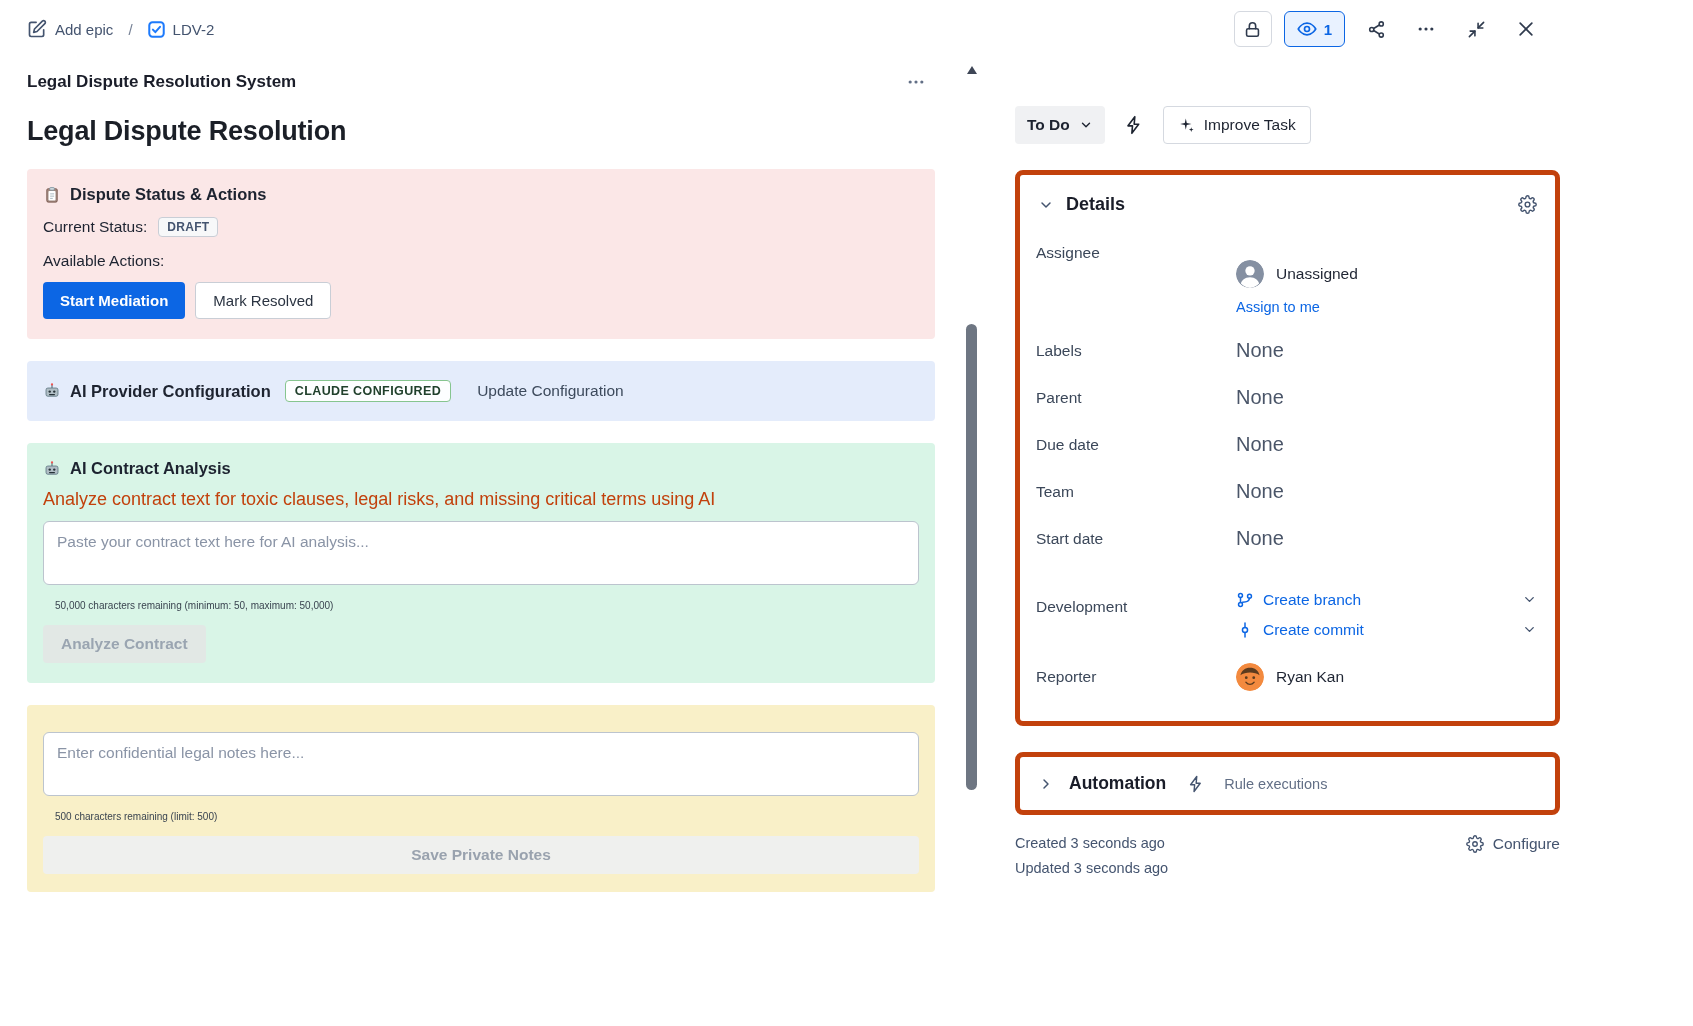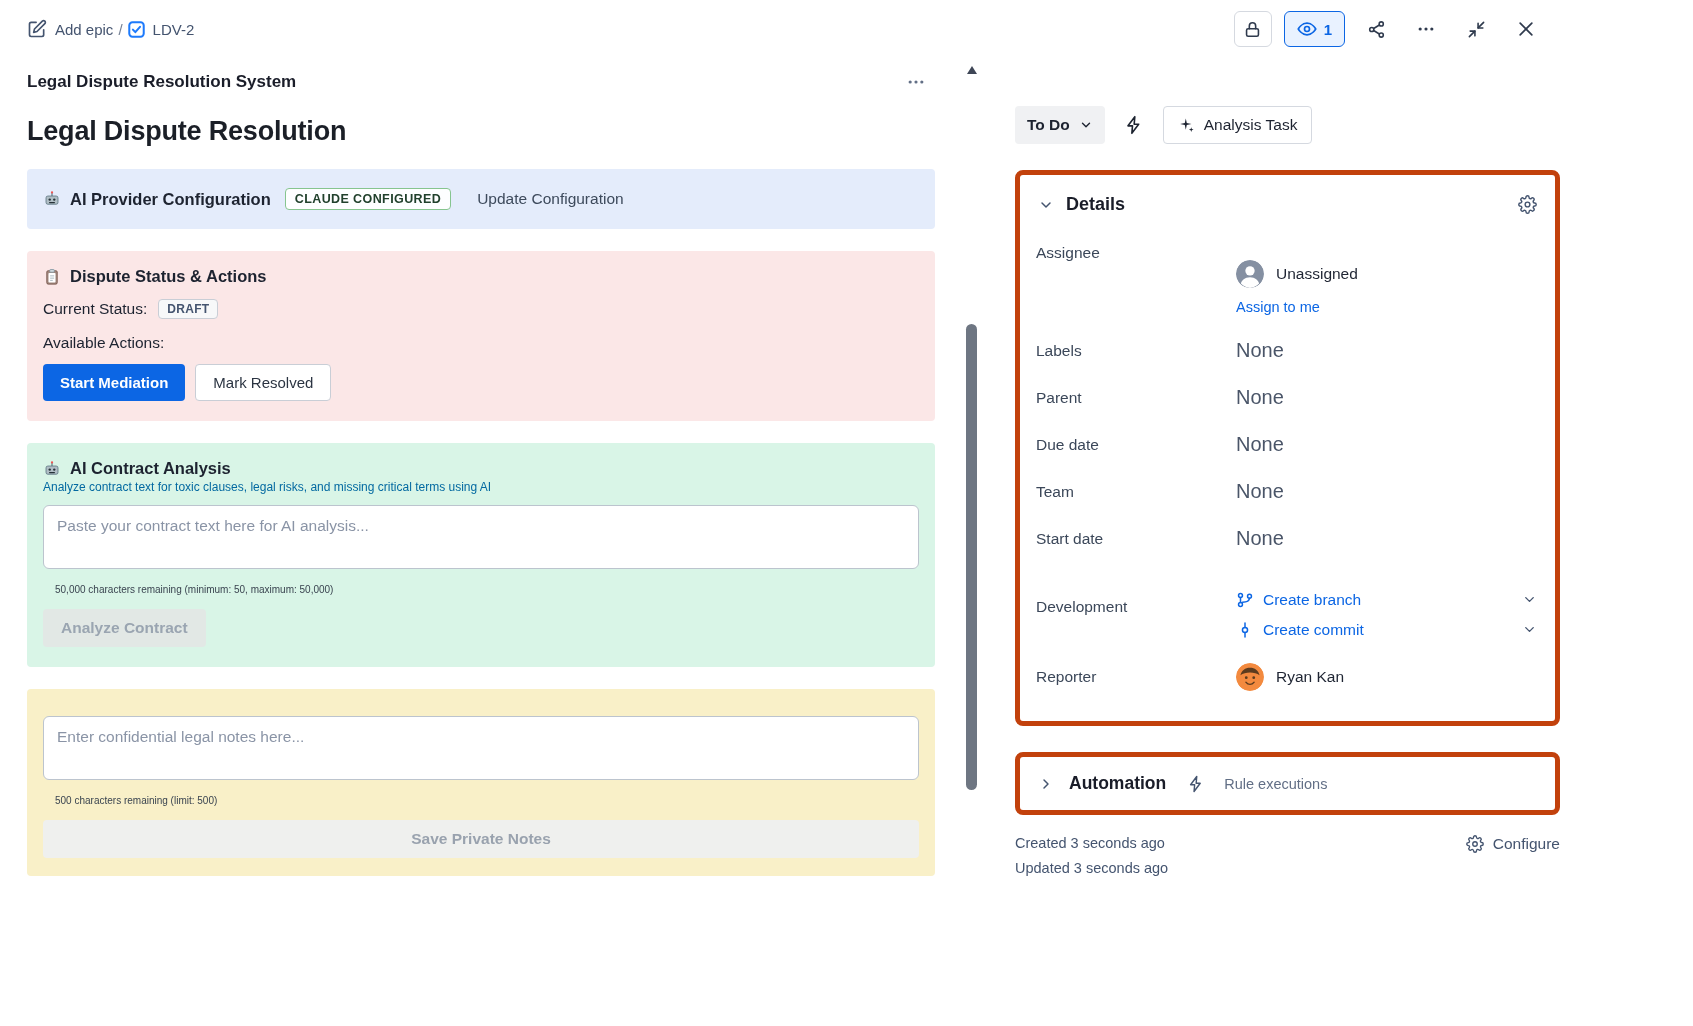--- a/index.html
+++ b/index.html
@@ -10,21 +10,21 @@
     color: #1d2330;
   }
   svg { display: block; }
 
   
   .header {
     height: 58px;
     display: flex; align-items: center; justify-content: space-between;
     padding: 0 148px 0 27px;
   }
-  .breadcrumb { display: flex; align-items: center; color: #44546F; font-size: 15px; }
+  .breadcrumb { display: flex; align-items: center; gap: 10px; color: #44546F; font-size: 15px; }
   .breadcrumb .sep { color: #758195; margin: 0 5px; }
   .crumb { display: flex; align-items: center; gap: 8px; cursor: pointer; }
   .top-actions { display: flex; align-items: center; gap: 12px; }
   .icon-btn {
     height: 36px; min-width: 38px; padding: 0 8px;
     display: flex; align-items: center; justify-content: center;
     border: none; background: transparent; border-radius: 6px;
     color: #2f3a4d; cursor: pointer; font-family: inherit;
   }
   .icon-btn.bordered { border: 1px solid #D5D9E0; background: #fff; }
@@ -64,21 +64,21 @@
     padding: 9px 17px; font-size: 15px; font-weight: 500; cursor: pointer; font-family: inherit;
   }
 
   .badge-claude {
     font-size: 12.5px; font-weight: 700; letter-spacing: 0.4px; color: #20402c;
     border: 1px solid #86C58F; background: rgba(255,255,255,0.92);
     border-radius: 4px; padding: 3px 9px;
   }
   .link-plain { color: #3d4a5c; font-size: 15.5px; margin-left: 12px; cursor: pointer; }
 
-  .panel-desc { margin-top: 2px; font-size: 12px; color: #0369a1; }
+  .panel-desc { margin-top: 11px; font-size: 18px; color: #c2410c; }
   textarea {
     width: 100%; height: 64px; margin-top: 11px; resize: none;
     border: 1px solid #BCC4CE; border-radius: 6px; background: #fff;
     padding: 11px 13px; font-family: inherit; font-size: 15.5px; color: #1d2330;
   }
   textarea::placeholder { color: #8A94A6; }
   .char-info { margin-top: 11px; font-size: 10px; color: #3a4450; margin-left: 12px; }
   .btn-disabled {
     margin-top: 14px; background: #E2E8E5; color: #9AA5B1; border: none; border-radius: 4px;
     padding: 10px 18px; font-size: 15.5px; font-weight: 600; cursor: not-allowed; font-family: inherit;
@@ -229,38 +229,20 @@
               <circle cx="5" cy="12" r="1.9"></circle>
               <circle cx="12" cy="12" r="1.9"></circle>
               <circle cx="19" cy="12" r="1.9"></circle>
             </svg>
         </span>
       </button>
     </div>
 
     <h1 class="page-title">Legal Dispute Resolution</h1>
 
-    <div class="panel panel-blue">
-      <div class="panel-title">
-        <span>
-          <svg width="18" height="18" viewBox="0 0 24 24">
-              <line x1="12" y1="4" x2="12" y2="8" stroke="#546E7A" stroke-width="1.5"></line>
-              <circle cx="12" cy="3.2" r="1.5" fill="#EF5350"></circle>
-              <rect x="4" y="8" width="16" height="11" rx="2.5" fill="#B0BEC5" stroke="#546E7A"></rect>
-              <circle cx="9" cy="12.8" r="1.6" fill="#263238"></circle>
-              <circle cx="15" cy="12.8" r="1.6" fill="#263238"></circle>
-              <rect x="8" y="16" width="8" height="1.6" rx="0.8" fill="#263238"></rect>
-            </svg>
-        </span>
-        <span>AI Provider Configuration</span>
-      </div>
-      <span class="badge-claude">CLAUDE CONFIGURED</span>
-      <span class="link-plain">Update Configuration</span>
-    </div>
-
     <div class="panel panel-pink">
       <div class="panel-title">
         <span>
           <svg width="18" height="18" viewBox="0 0 24 24">
               <rect x="5" y="3.5" width="14" height="18" rx="2" fill="#A1887F" stroke="#6D4C41"></rect>
               <rect x="7.3" y="6.8" width="9.4" height="12.4" rx="1" fill="#fff"></rect>
               <rect x="9" y="2" width="6" height="3.6" rx="1" fill="#CFD8DC" stroke="#78909C"></rect>
               <line x1="9.5" y1="10.5" x2="14.8" y2="10.5" stroke="#90A4AE"></line>
               <line x1="9.5" y1="13.5" x2="14.8" y2="13.5" stroke="#90A4AE"></line>
               <line x1="9.5" y1="16.5" x2="13" y2="16.5" stroke="#90A4AE"></line>
@@ -276,32 +258,50 @@
       <div class="btn-row">
         <button class="btn-primary">
           <span>Start Mediation</span>
         </button>
         <button class="btn-secondary">
           <span>Mark Resolved</span>
         </button>
       </div>
     </div>
 
-    <div class="panel panel-green">
+    <div class="panel panel-blue">
       <div class="panel-title">
         <span>
           <svg width="18" height="18" viewBox="0 0 24 24">
               <line x1="12" y1="4" x2="12" y2="8" stroke="#546E7A" stroke-width="1.5"></line>
               <circle cx="12" cy="3.2" r="1.5" fill="#EF5350"></circle>
               <rect x="4" y="8" width="16" height="11" rx="2.5" fill="#B0BEC5" stroke="#546E7A"></rect>
               <circle cx="9" cy="12.8" r="1.6" fill="#263238"></circle>
               <circle cx="15" cy="12.8" r="1.6" fill="#263238"></circle>
               <rect x="8" y="16" width="8" height="1.6" rx="0.8" fill="#263238"></rect>
             </svg>
         </span>
+        <span>AI Provider Configuration</span>
+      </div>
+      <span class="badge-claude">CLAUDE CONFIGURED</span>
+      <span class="link-plain">Update Configuration</span>
+    </div>
+
+    <div class="panel panel-green">
+      <div class="panel-title">
+        <span>
+          <svg width="18" height="18" viewBox="0 0 24 24">
+              <line x1="12" y1="4" x2="12" y2="8" stroke="#546E7A" stroke-width="1.5"></line>
+              <circle cx="12" cy="3.2" r="1.5" fill="#EF5350"></circle>
+              <rect x="4" y="8" width="16" height="11" rx="2.5" fill="#B0BEC5" stroke="#546E7A"></rect>
+              <circle cx="9" cy="12.8" r="1.6" fill="#263238"></circle>
+              <circle cx="15" cy="12.8" r="1.6" fill="#263238"></circle>
+              <rect x="8" y="16" width="8" height="1.6" rx="0.8" fill="#263238"></rect>
+            </svg>
+        </span>
         <span>AI Contract Analysis</span>
       </div>
       <div class="panel-desc">Analyze contract text for toxic clauses, legal risks, and missing critical terms using AI</div>
       <textarea placeholder="Paste your contract text here for AI analysis..." style=""></textarea>
       <div class="char-info">50,000 characters remaining (minimum: 50, maximum: 50,000)</div>
       <button class="btn-disabled" disabled="">
         <span>Analyze Contract</span>
       </button>
     </div>
 
@@ -341,21 +341,21 @@
             </svg>
         </span>
       </button>
       <button class="improve-btn">
         <span>
           <svg width="17" height="17" viewBox="0 0 24 24" fill="#1f2533">
               <path d="M11 2l1.4 6.6L19 10l-6.6 1.4L11 18l-1.4-6.6L3 10l6.6-1.4z"></path>
               <path d="M18.7 14.5l.8 2.5 2.5.8-2.5.8-.8 2.5-.8-2.5-2.5-.8 2.5-.8z"></path>
             </svg>
         </span>
-        <span>Analysis Task</span>
+        <span>Improve Task</span>
       </button>
     </div>
 
     <div class="card">
       <div class="card-header">
         <span class="chev">
           <svg width="16" height="16" viewBox="0 0 24 24" fill="none" stroke="#44546F" stroke-width="2.2" stroke-linecap="round" stroke-linejoin="round">
               <polyline points="6 9 12 15 18 9"></polyline>
             </svg>
         </span>

